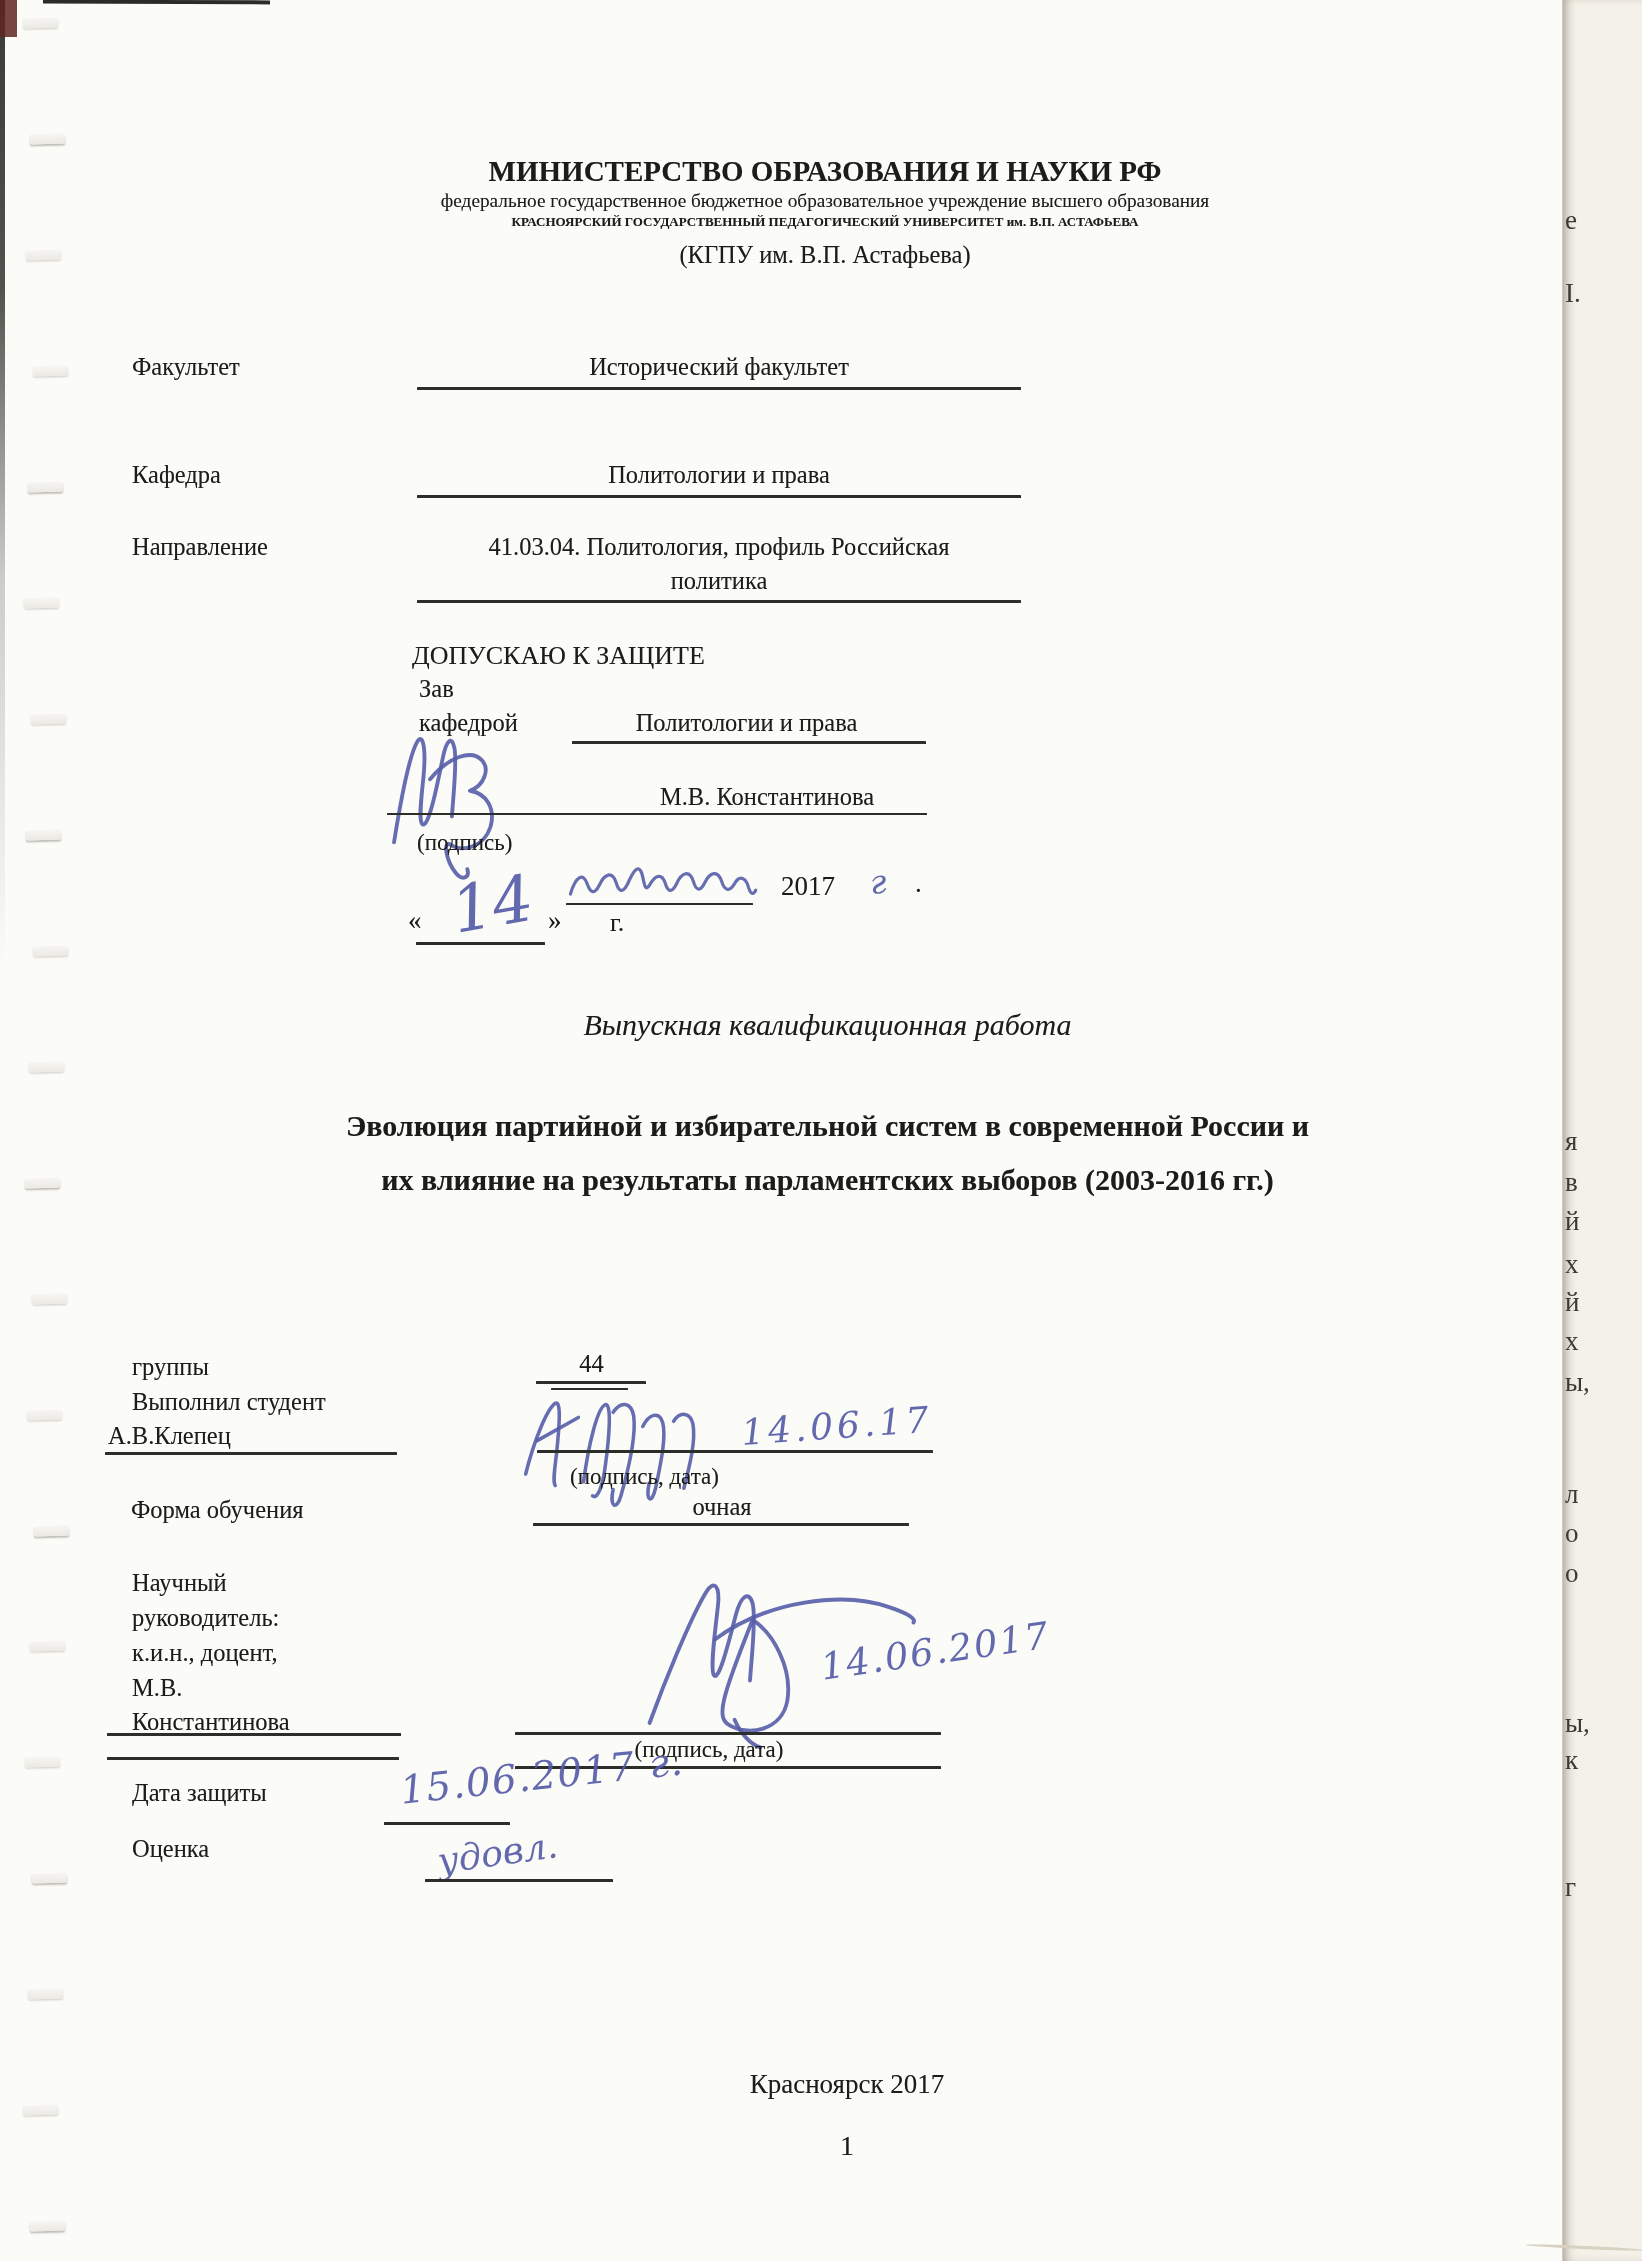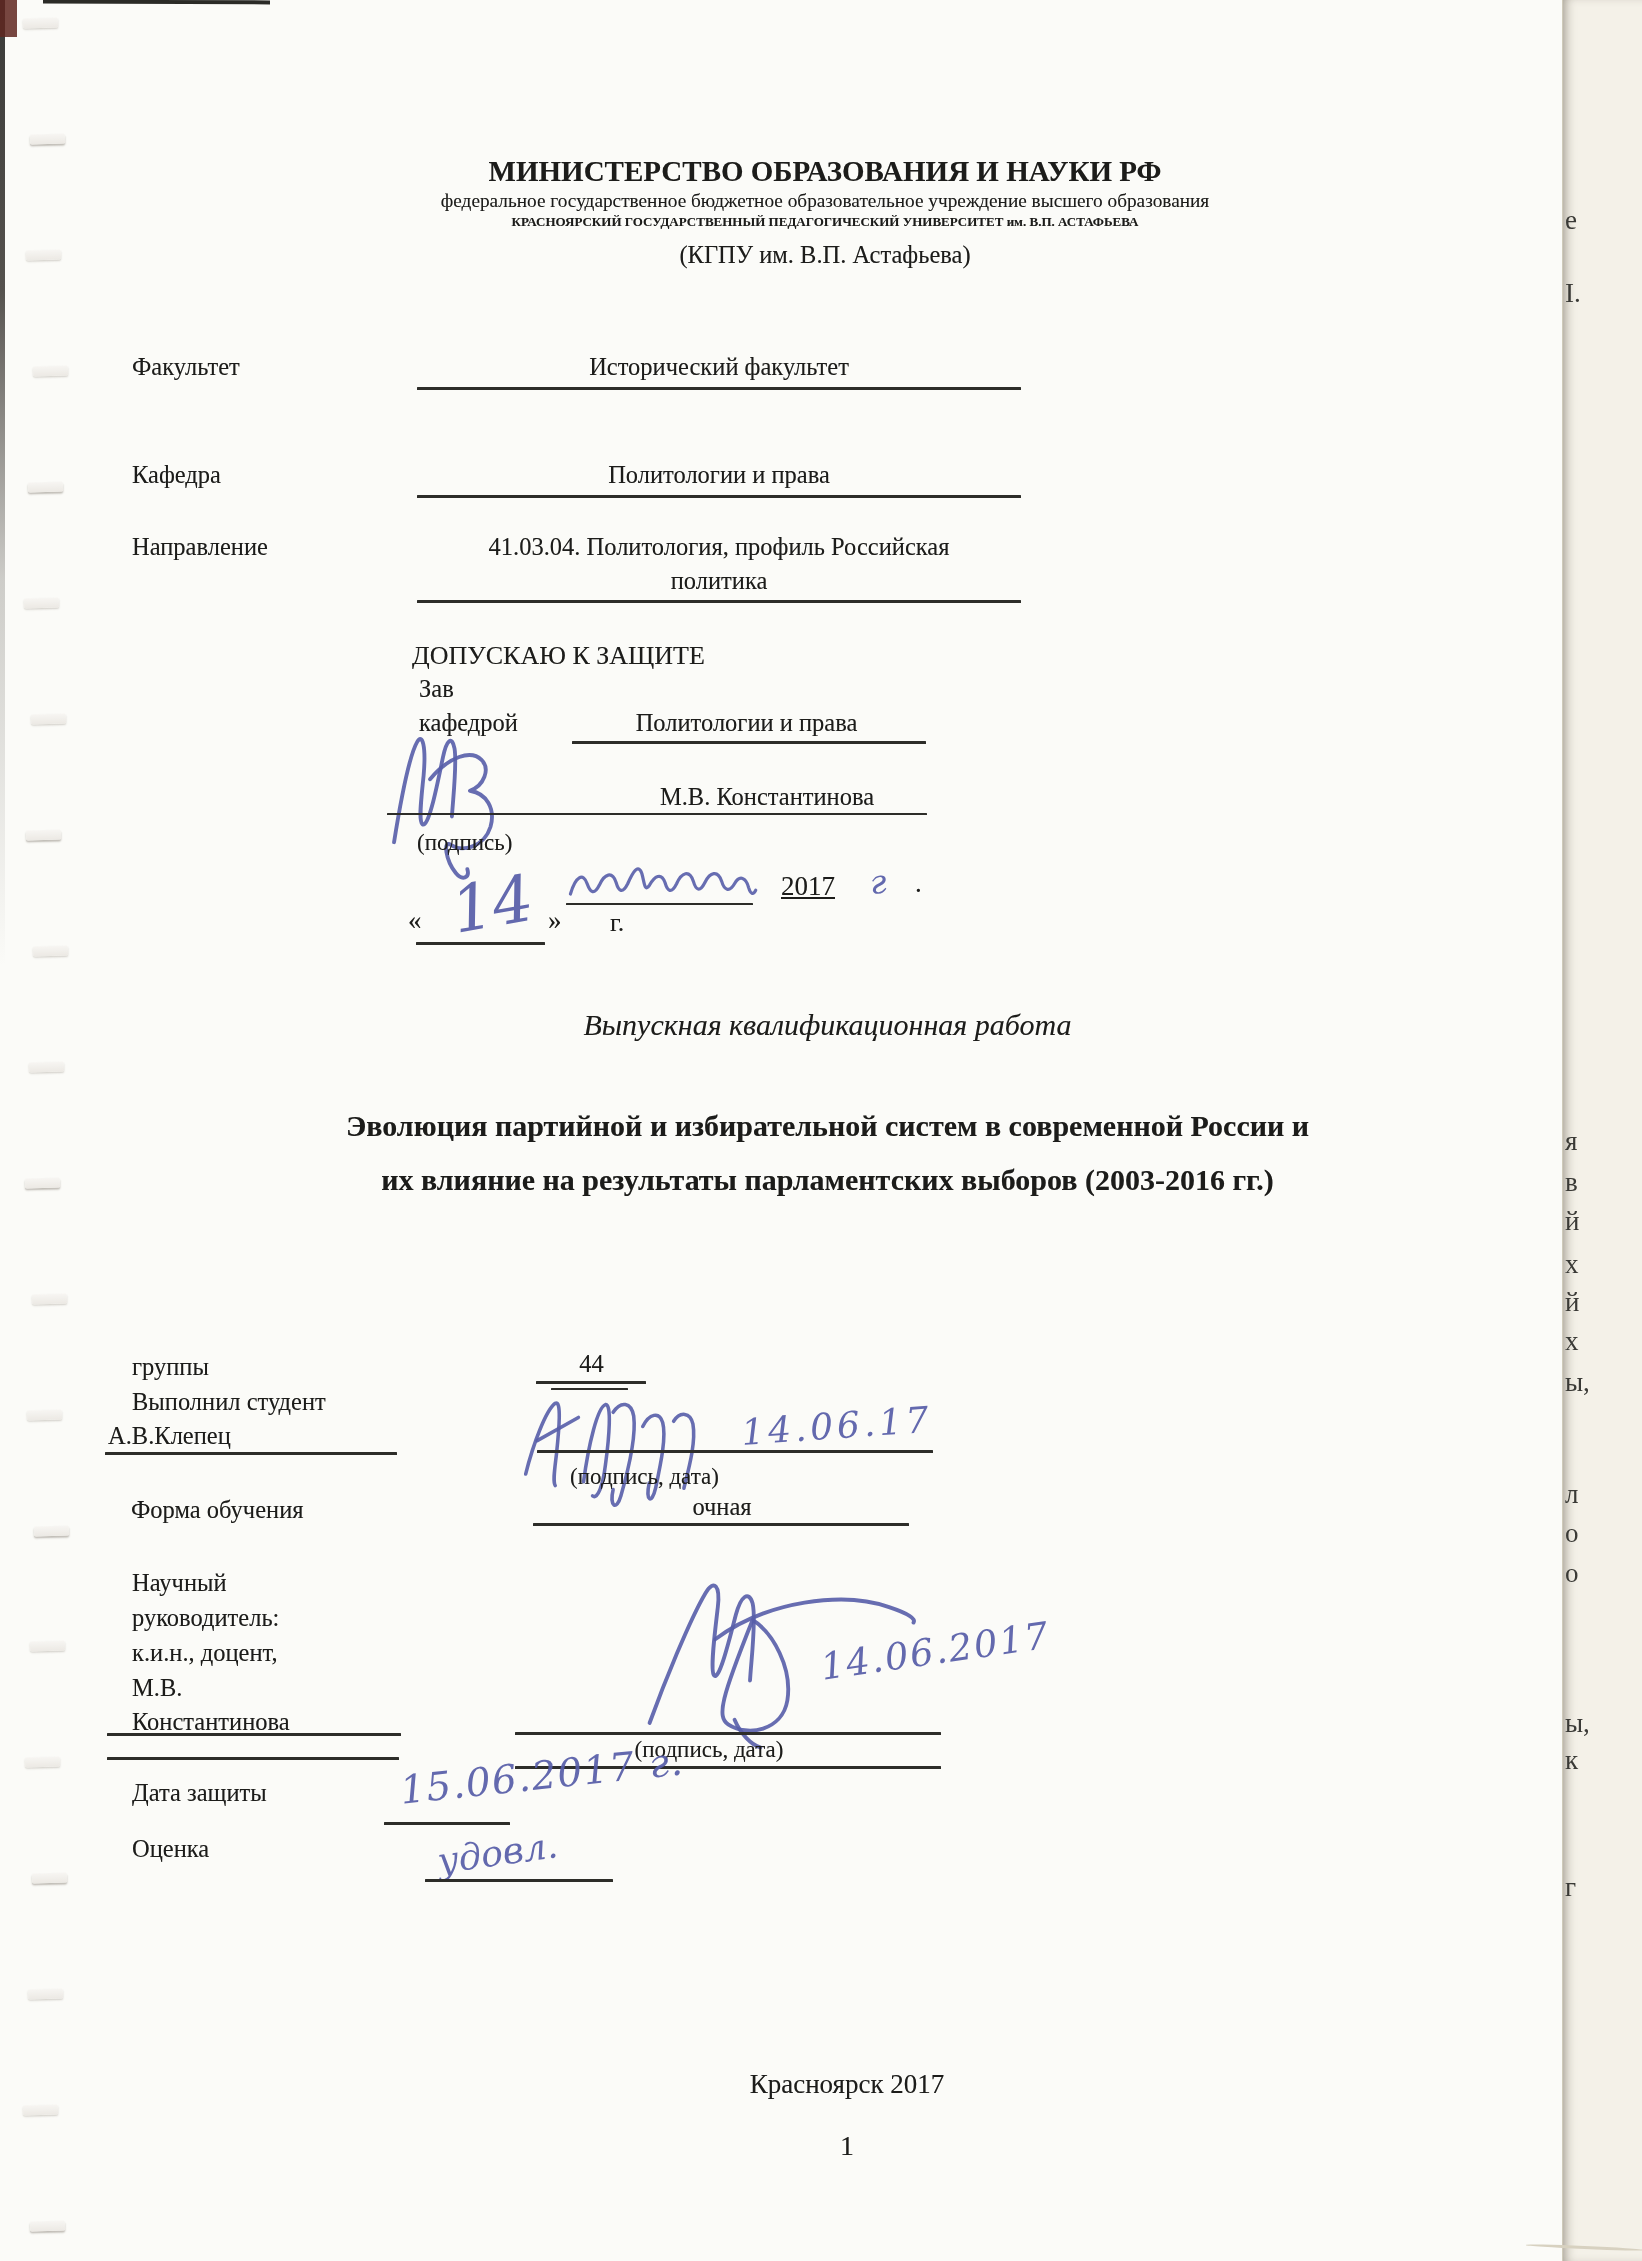--- a/index.html
+++ b/index.html
@@ -63,21 +63,21 @@
   </svg>
 
   <div class="t ctr" style="left:606px;top:783px;width:322px;">М.В. Константинова</div>
   <div class="ul" style="left:387px;top:813px;width:540px;height:1.9px;"></div>
   <div class="t" style="left:417px;top:830px;font-size:23px;">(подпись)</div>
 
   <svg class="sig" style="left:564px;top:854px;" width="193" height="55" viewBox="0 0 300 85">
     <path style="stroke-width:5" d="M10,62 C18,34 30,28 36,46 C41,60 47,64 55,48 C63,30 75,26 81,44 C85,58 91,62 99,46 C107,28 115,14 121,30 C125,44 125,60 133,48 C141,34 151,28 157,44 C161,58 167,62 175,46 C183,28 195,24 201,42 C205,56 211,60 219,44 C227,28 239,24 245,42 C249,56 257,60 265,46 C273,32 283,36 287,52 C290,62 294,64 298,56"></path>
   </svg>
   <div class="ul" style="left:566px;top:903px;width:187px;height:1.9px;"></div>
-  <div class="t" style="left:781px;top:871px;font-size:27px;text-decoration:underline;">2017</div>
+  <div class="t" style="left:781px;top:871px;font-size:27px;">2017</div>
   <div class="hw" style="left:868px;top:863px;font-size:33px;transform:rotate(-5deg);">г</div>
   <div class="t" style="left:915px;top:868px;font-size:27px;">.</div>
 
   <div class="t" style="left:408px;top:905px;font-size:27px;">«</div>
   <div class="hw" style="left:446px;top:875px;font-size:64px;transform:rotate(-10deg);">14</div>
   <div class="t" style="left:548px;top:905px;font-size:27px;">»</div>
   <div class="t" style="left:610px;top:908px;font-size:26px;">г.</div>
   <div class="ul" style="left:416px;top:942px;width:129px;"></div>
 
   <div class="t ctr" style="left:48px;top:1008px;width:1559px;font-size:30px;font-style:italic;">Выпускная квалификационная работа</div>

